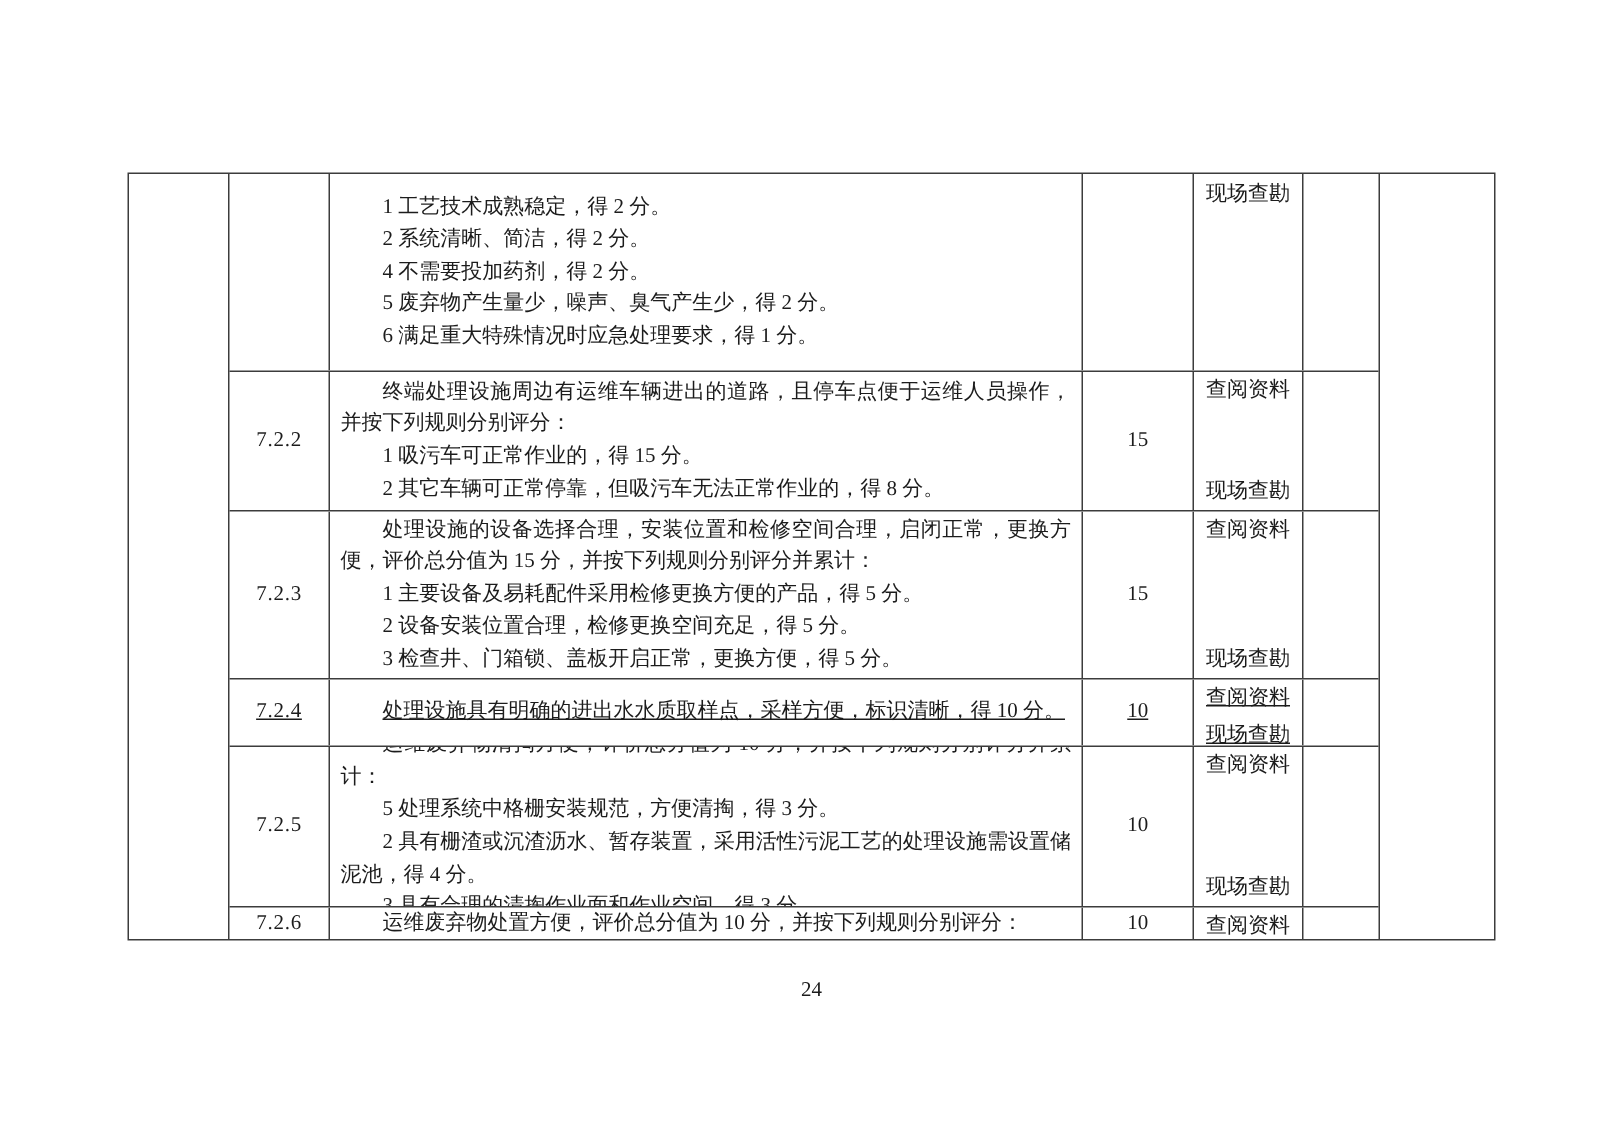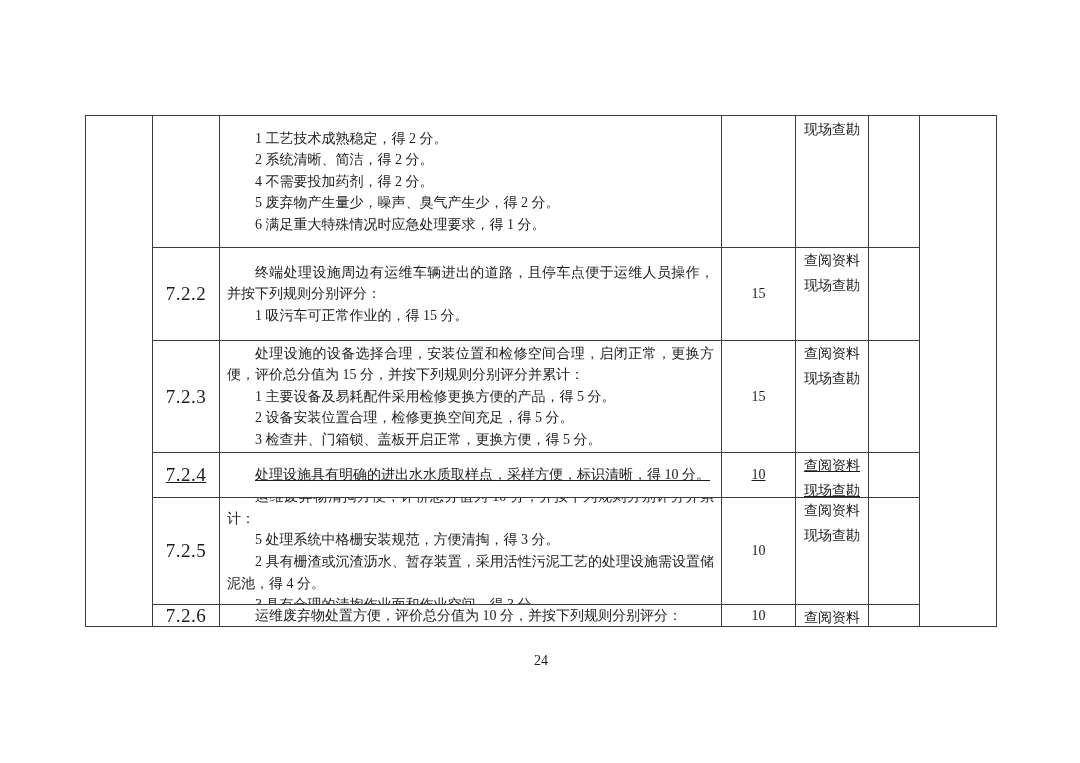--- a/index.html
+++ b/index.html
@@ -56,21 +56,21 @@
     box-sizing: border-box;
     border-right: 1px solid #3c3c3c;
     overflow: hidden;
   }
   .td-item {
     width: 67px;
     flex: none;
     display: flex;
     align-items: center;
     justify-content: center;
-    font-size: 19px;
+    font-size: 14px;
     letter-spacing: 0.5px;
     text-align: center;
   }
   .td-desc {
     width: 502px;
     flex: none;
     display: flex;
     flex-direction: column;
     justify-content: center;
     padding: 1px 7px;
@@ -90,21 +90,21 @@
     justify-content: center;
     font-size: 14px;
     text-align: right;
   }
   .td-method {
     width: 73px;
     flex: none;
     display: flex;
     flex-direction: column;
     align-items: center;
-    justify-content: flex-start;
+    justify-content: space-between;
     font-size: 14px;
     line-height: 25px;
   }
   .td-method.top-align {
     justify-content: flex-start;
     padding-top: 4px;
     line-height: 20px;
   }
   .td-blank {
     flex: 1;
@@ -144,20 +144,21 @@
           <div>现场查勘</div>
         </div>
         <div class="td td-blank"></div>
       </div>
 
       <div class="tr r1">
         <div class="td td-item">7.2.2</div>
         <div class="td td-desc">
           <p>终端处理设施周边有运维车辆进出的道路，且停车点便于运维人员操作，并按下列规则分别评分：</p>
           <p>1 吸污车可正常作业的，得 15 分。</p>
+          <p>2 其它车辆可正常停靠，但吸污车无法正常作业的，得 8 分。</p>
         </div>
         <div class="td td-score">15</div>
         <div class="td td-method">
           <div>查阅资料</div>
           <div>现场查勘</div>
         </div>
         <div class="td td-blank"></div>
       </div>
 
       <div class="tr r2">

